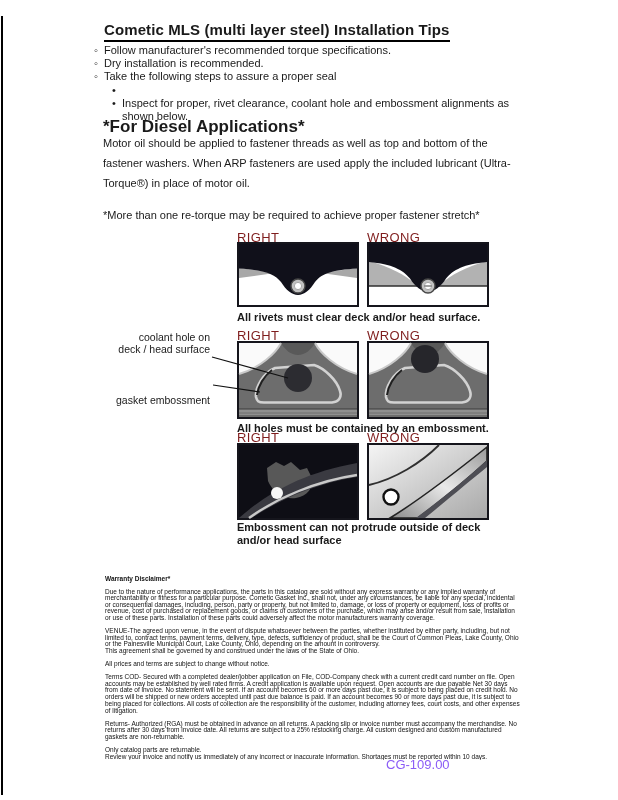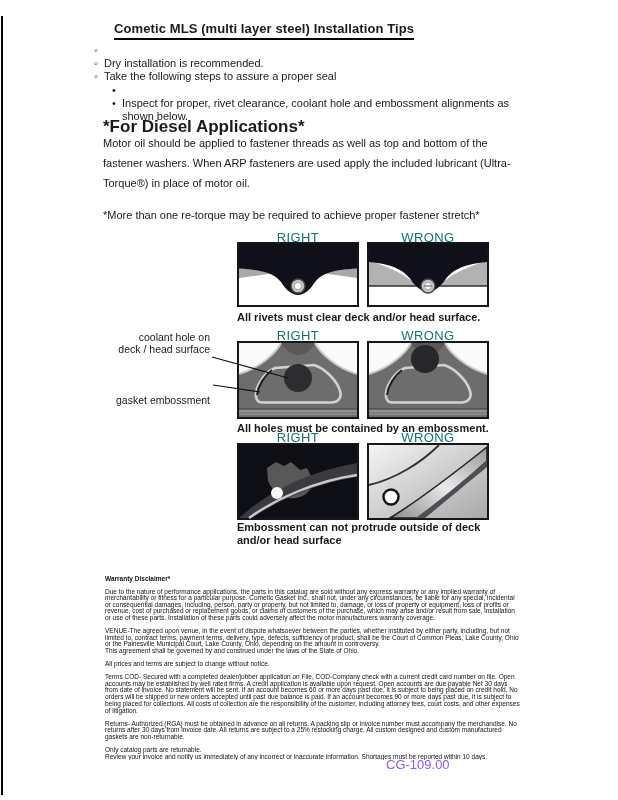--- a/index.html
+++ b/index.html
@@ -1,28 +1,28 @@
 <!DOCTYPE html>
 <html><head>
 <meta charset="utf-8">
 <style>
   html,body{margin:0;padding:0;background:#ffffff;}
   .page{position:relative;width:618px;height:800px;background:#ffffff;overflow:hidden;
         font-family:"Liberation Sans","DejaVu Sans",sans-serif;color:#1a1a1a;}
   .left-rule{position:absolute;left:1px;top:16px;width:2px;height:779px;background:#000;}
-  .title{position:absolute;left:114px;top:21px;margin:0;font-size:13px;font-weight:bold;
+  .title{position:absolute;left:104px;top:21px;margin:0;font-size:15px;font-weight:bold;
          border-bottom:2px solid #000;padding-bottom:2px;letter-spacing:.1px;}
   .bullets{position:absolute;left:94px;top:44px;font-size:11px;line-height:13.2px;width:440px;}
   .b-row{display:flex;}
   .b-row .mk{width:10px;flex:0 0 10px;text-align:left;}
   .b-row.lvl2{margin-left:18px;}
   .sec-head{position:absolute;left:103px;top:117px;margin:0;font-size:17px;font-weight:bold;}
   .body-p{position:absolute;left:103px;margin:0;width:424px;font-size:11px;line-height:20px;}
   .p1{top:133px;} .p2{top:164px;} .p3{top:205px;}
-  .dg-label{position:absolute;width:122px;text-align:center;font-size:13px;color:#0f766e;letter-spacing:.4px;}
+  .dg-label{position:absolute;width:122px;font-size:13px;color:#7f1d1d;letter-spacing:.4px;}
   .panel{position:absolute;width:122px;}
   .cap{position:absolute;left:237px;margin:0;font-size:11px;font-weight:bold;white-space:pre-line;line-height:12.5px;}
   .callout{position:absolute;width:132px;text-align:right;font-size:10.5px;line-height:11.5px;white-space:pre-line;}
   .ptr-overlay{position:absolute;left:208px;top:352px;z-index:5;pointer-events:none;}
   .warranty{position:absolute;left:105px;top:575px;width:415px;}
   .warranty-inner{transform:scale(0.62);transform-origin:0 0;width:670px;font-size:10.5px;line-height:10.8px;color:#111;}
   .w-head{font-weight:bold;margin:0 0 10px 0;}
   .w-p{margin:0 0 10px 0;white-space:pre-line;}
   .footer{position:absolute;left:386px;top:757px;font-size:13px;color:#8b5cf6;}
 </style>
@@ -30,20 +30,21 @@
 <body>
 
 <div class="page">
   <div class="left-rule"></div>
 
   <h1 class="title">Cometic MLS (multi layer steel) Installation Tips</h1>
 
   <div class="bullets">
     <div class="b-row">
         <span class="mk">◦</span>
+        <span>Follow manufacturer's recommended torque specifications.</span>
       </div>
     <div class="b-row">
         <span class="mk">◦</span>
         <span>Dry installation is recommended.</span>
       </div>
     <div class="b-row">
         <span class="mk">◦</span>
         <span>Take the following steps to assure a proper seal</span>
       </div>
     <div class="b-row lvl2">

